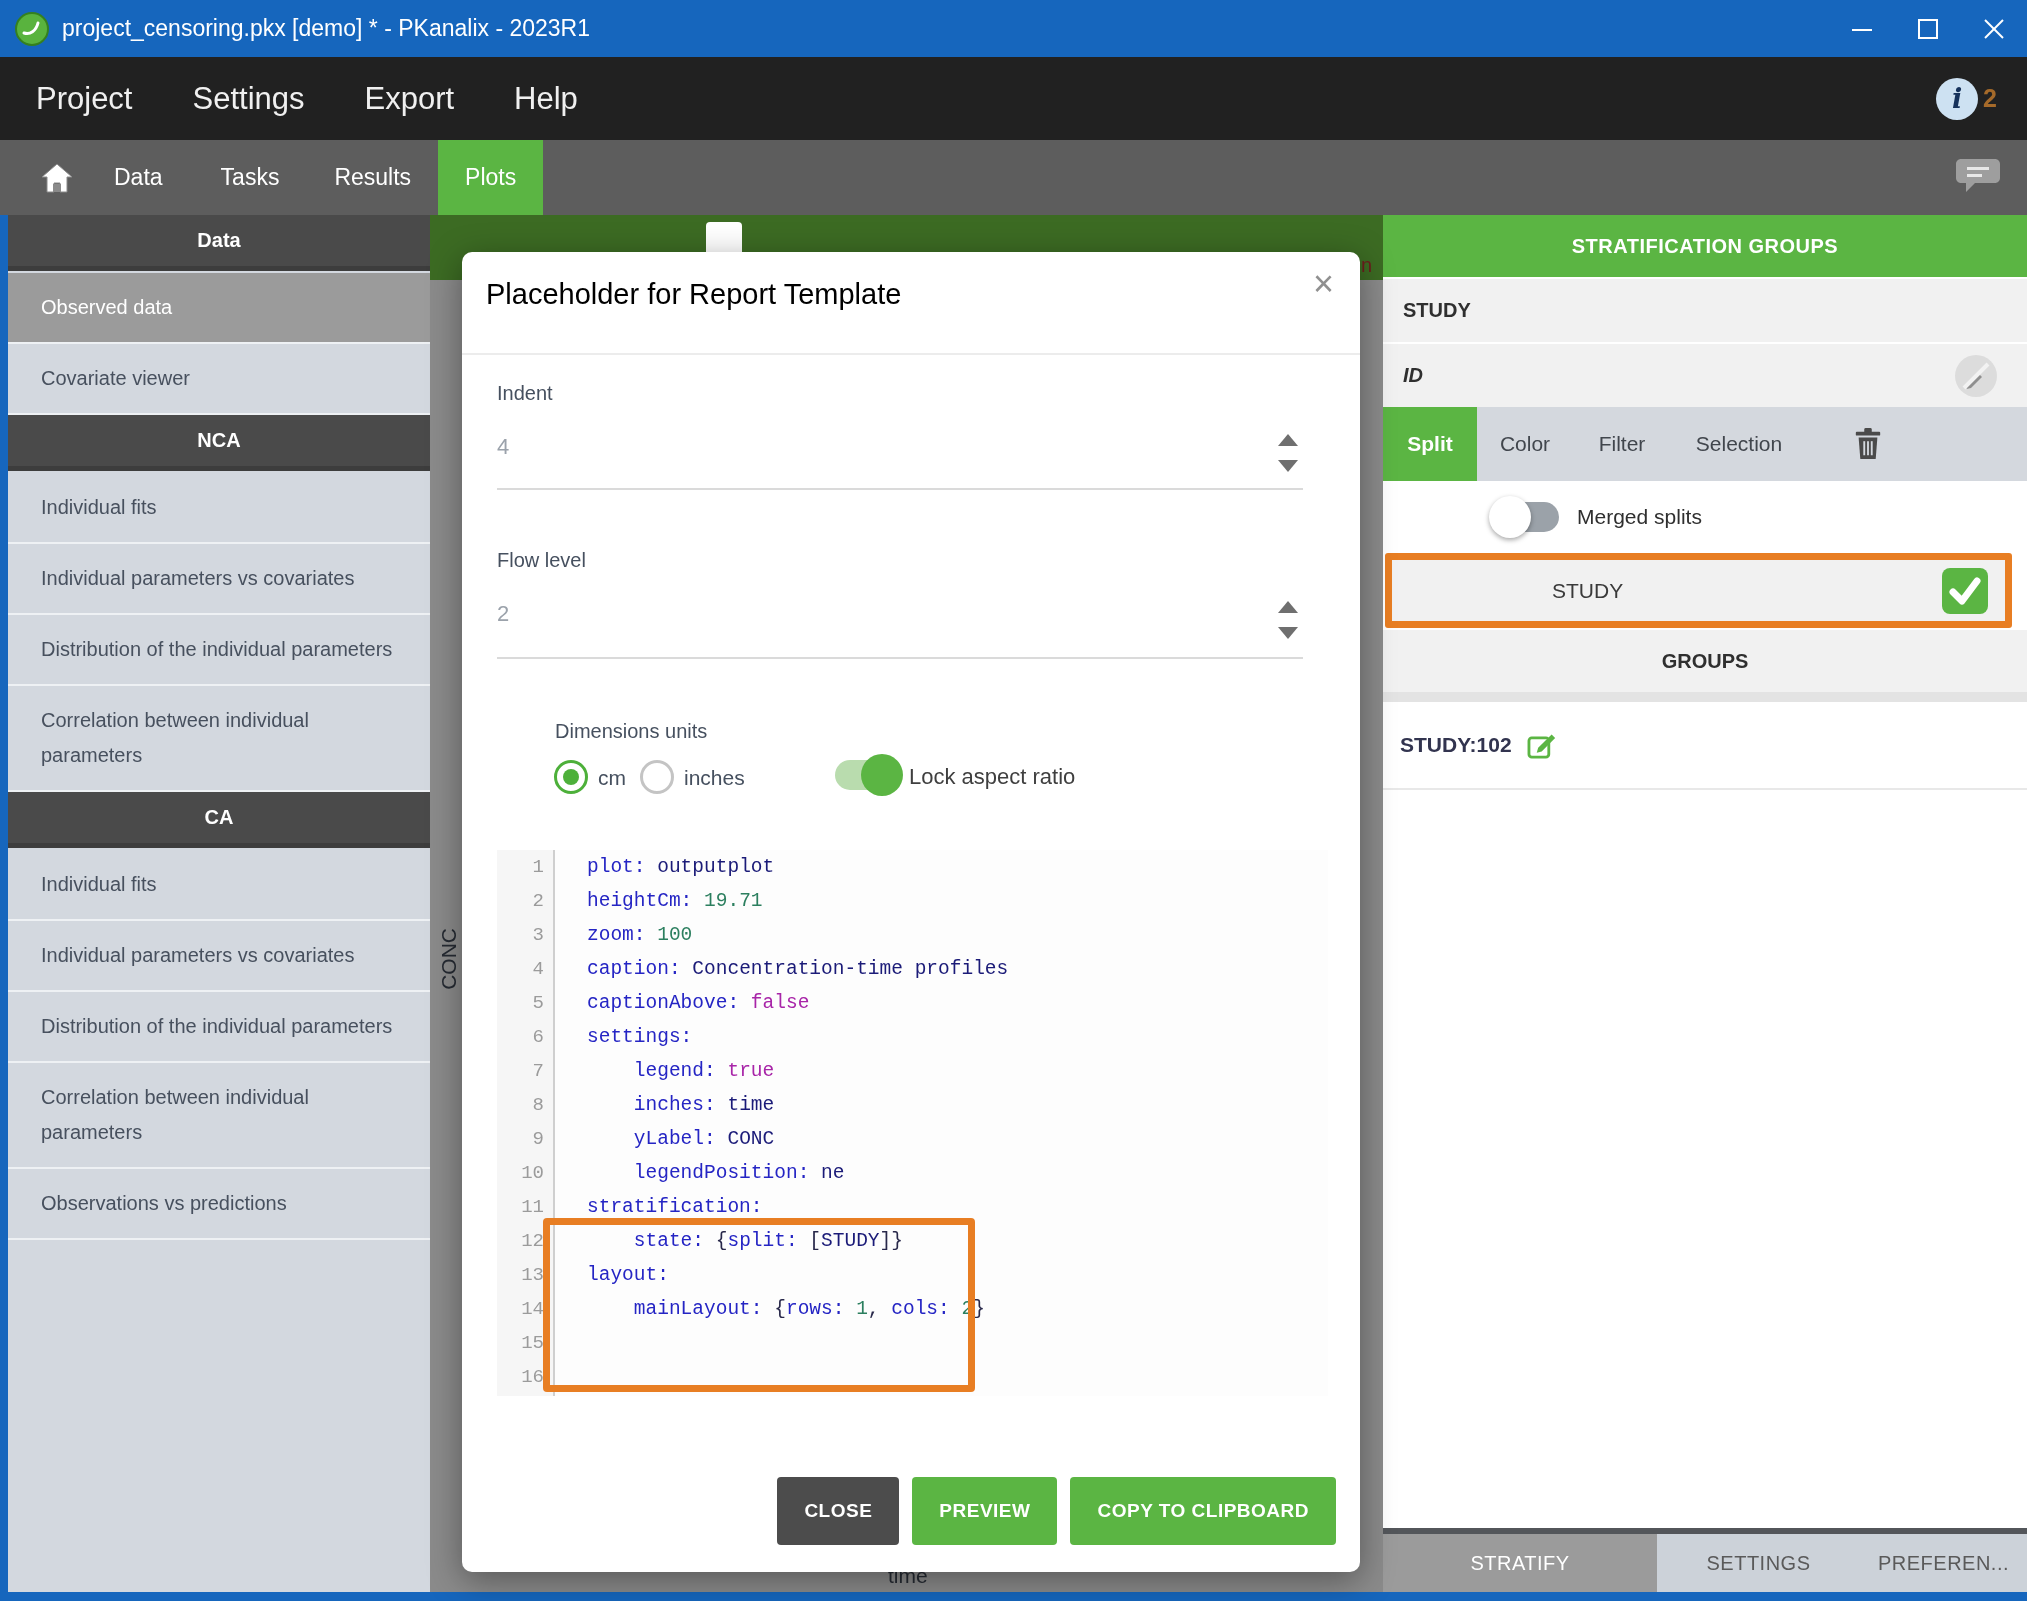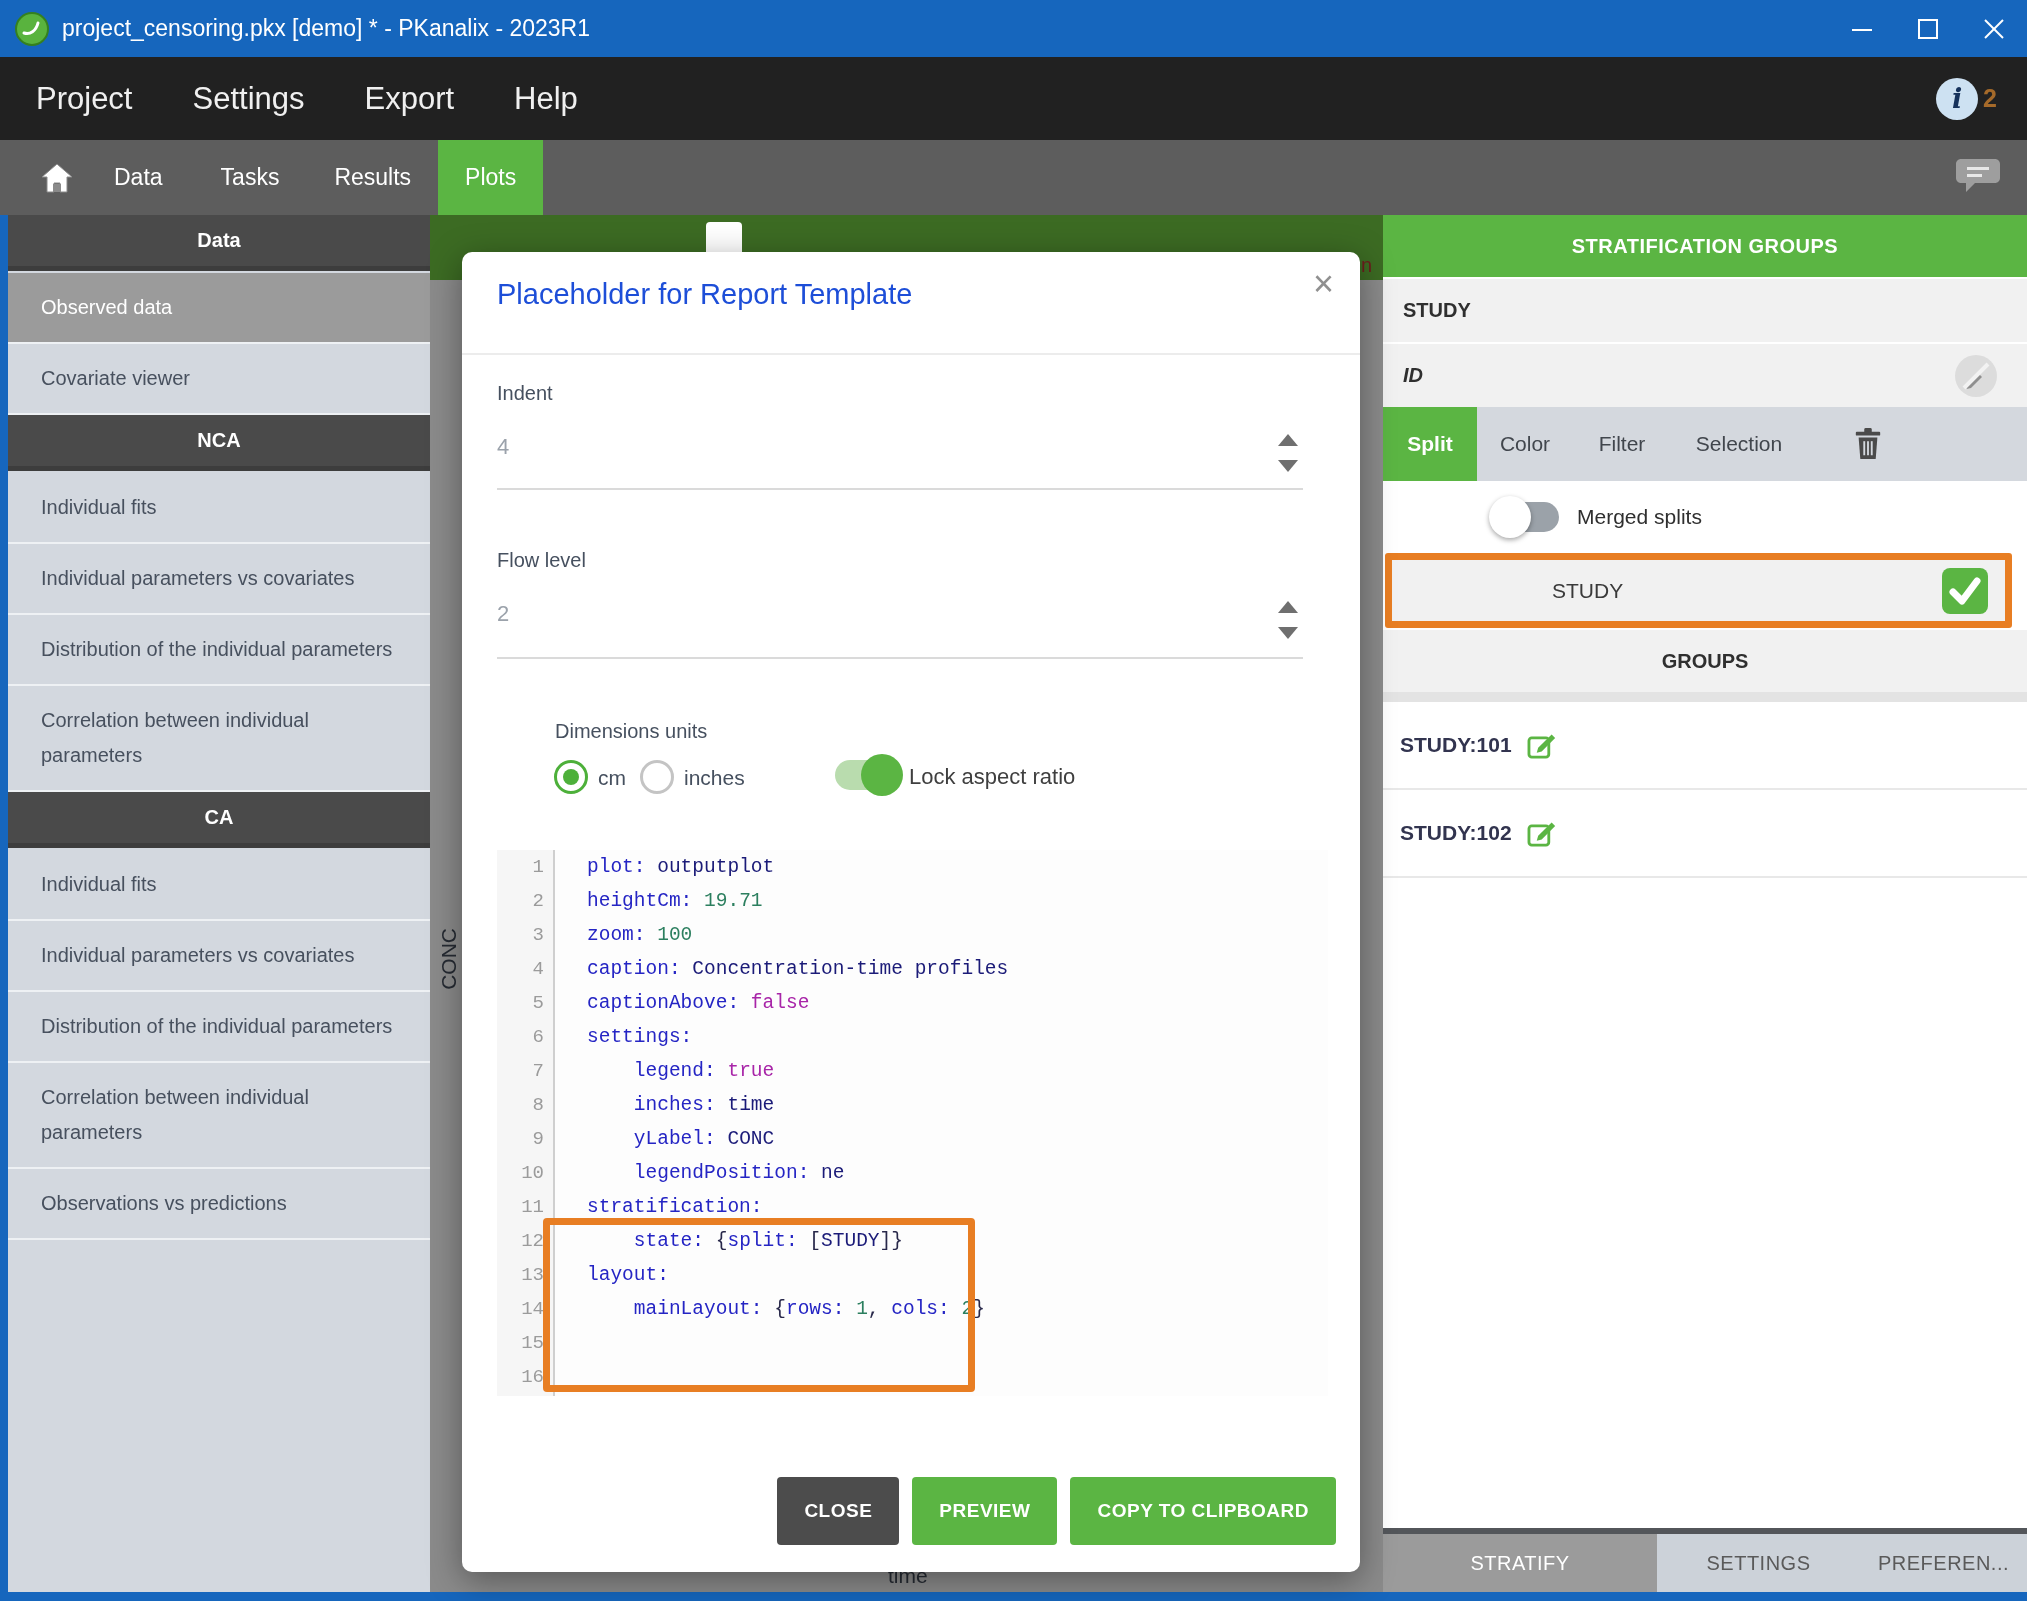--- a/index.html
+++ b/index.html
@@ -45,21 +45,21 @@
 
   
   .plot-toolbar{position:absolute;left:430px;top:215px;width:953px;height:65px;background:#3c6b23}
   .plot-minitab{position:absolute;left:706px;top:222px;width:36px;height:34px;background:#fff;border-radius:4px 4px 0 0;z-index:2}
   .peek-n{position:absolute;left:1361px;top:254px;color:#6e1d1d;font-size:20px;z-index:2}
   .conc-label{position:absolute;left:437px;top:928px;writing-mode:vertical-rl;transform:rotate(180deg);color:#262b33;font-size:21px;z-index:1}
   .time-label{position:absolute;left:888px;top:1564px;color:#262b33;font-size:21px;z-index:1}
 
   
   .dialog{position:absolute;left:462px;top:252px;width:898px;height:1320px;background:#fff;border-radius:10px;box-shadow:0 8px 34px rgba(0,0,0,.38);z-index:5}
-  .dlg-title{position:absolute;left:35px;top:26px;font-size:29px;color:#1d4ed8}
+  .dlg-title{position:absolute;left:24px;top:26px;font-size:29px;color:#000000}
   .dlg-close{position:absolute;right:26px;top:14px;font-size:36px;color:#909090;cursor:pointer;line-height:1}
   .dlg-divider{position:absolute;left:0;top:101px;width:100%;border-top:2px solid #ececec}
   .dlg-label{position:absolute;font-size:20px;color:#46505f}
   .dlg-value{position:absolute;font-size:22px;color:#9ba2ab}
   .dlg-line{position:absolute;width:806px;border-top:2px solid #dadada}
   .spin{position:absolute;width:0;height:0;border-left:10px solid transparent;border-right:10px solid transparent;cursor:pointer}
   .spin.up{border-bottom:12px solid #6f6f6f}
   .spin.down{border-top:12px solid #6f6f6f}
 
   .radio{position:absolute;width:34px;height:34px;border-radius:50%;border:3px solid #c4c4c4;background:#fff;display:flex;align-items:center;justify-content:center;cursor:pointer}
@@ -337,27 +337,20 @@
       <span class="checkbox">
         <svg width="46" height="46" viewBox="0 0 46 46">
             <path d="M11 24 L20 33 L35 13" stroke="#fff" stroke-width="7" fill="none" stroke-linecap="round" stroke-linejoin="round"></path>
           </svg>
       </span>
     </div>
     <div class="rp-groups-header">GROUPS</div>
     <div class="rp-gap"></div>
     <div id="rp-groups">
         <div class="rp-group">
-          <span class="rp-group-label">STUDY:101</span>
-          <span class="edit-icon"><svg width="34" height="34" viewBox="0 0 24 24">
-              <rect x="3.5" y="7" width="14" height="13.5" rx="2" fill="none" stroke="#5bb543" stroke-width="2"></rect>
-              <path d="M10 14 L19.5 4.5 l2.5 2.5 L12.5 16.5 l-3.5 1z" fill="#5bb543"></path>
-            </svg></span>
-        </div>
-        <div class="rp-group">
           <span class="rp-group-label">STUDY:102</span>
           <span class="edit-icon"><svg width="34" height="34" viewBox="0 0 24 24">
               <rect x="3.5" y="7" width="14" height="13.5" rx="2" fill="none" stroke="#5bb543" stroke-width="2"></rect>
               <path d="M10 14 L19.5 4.5 l2.5 2.5 L12.5 16.5 l-3.5 1z" fill="#5bb543"></path>
             </svg></span>
         </div>
       </div>
     <div class="rp-filler"></div>
     <div class="rp-bottom" id="rp-bottom">
         <div class="rp-btab active">STRATIFY</div>

